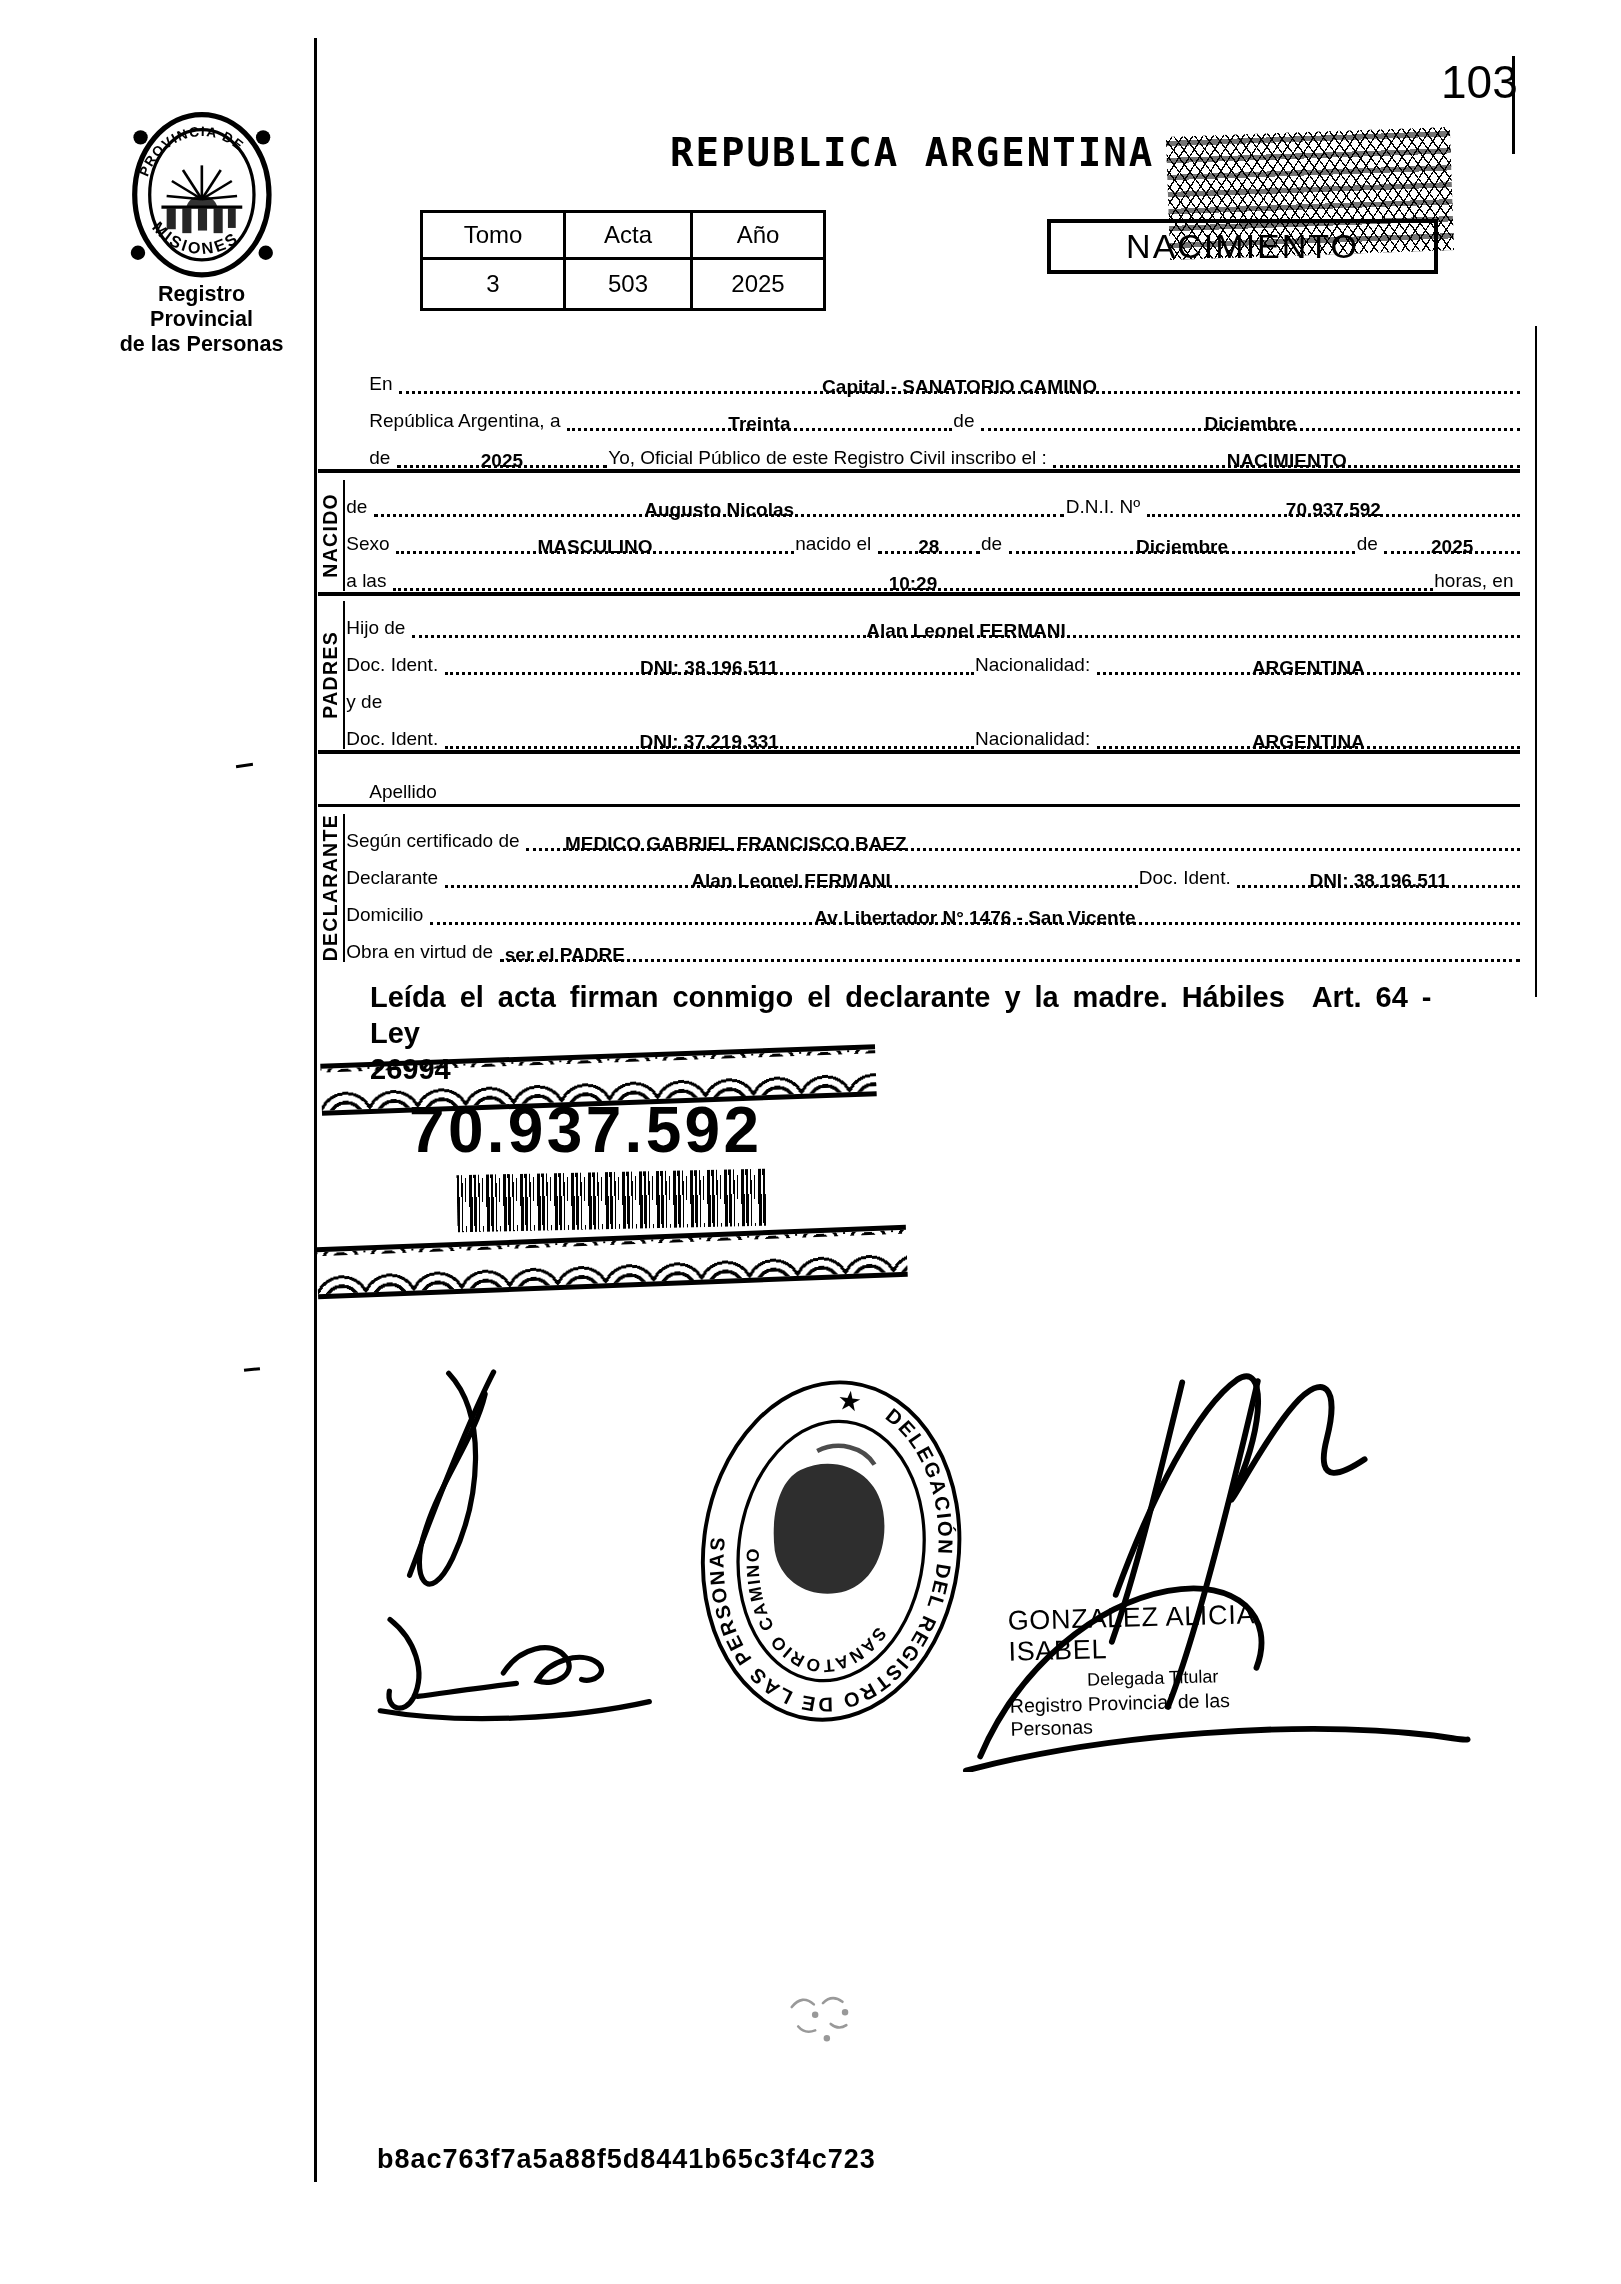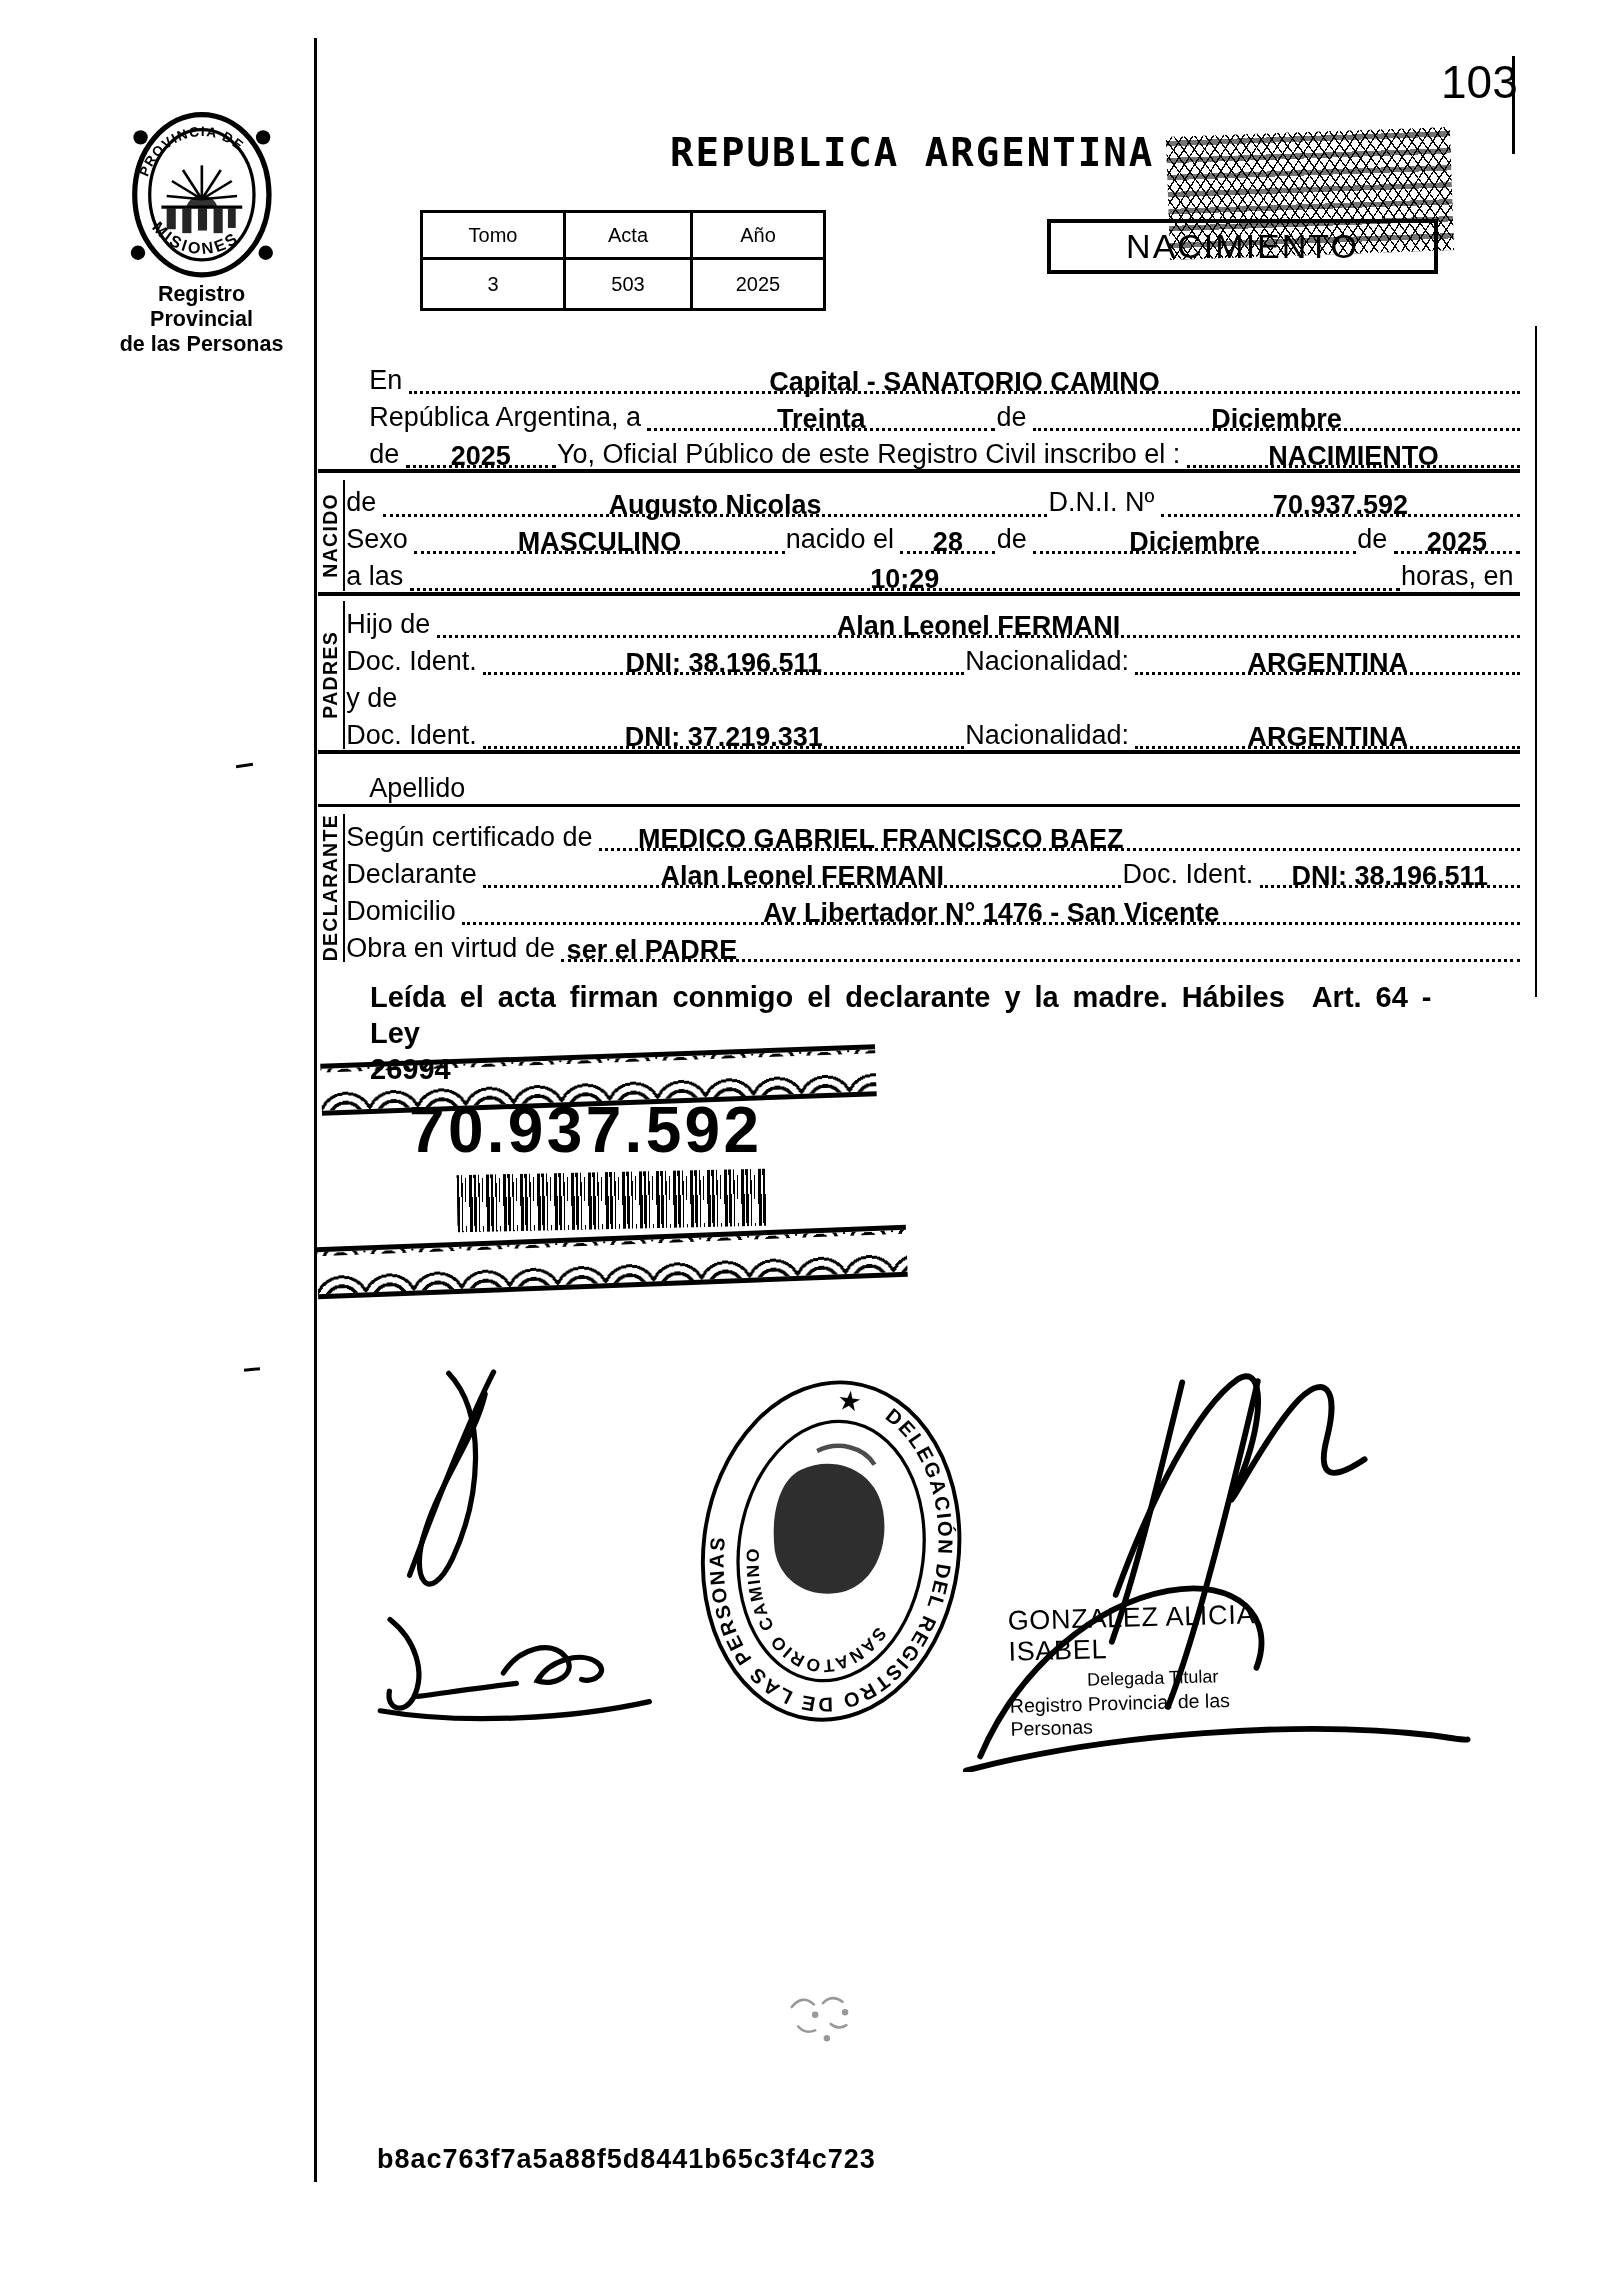--- a/index.html
+++ b/index.html
@@ -14,29 +14,29 @@
             font-size:21.5px;font-weight:bold;line-height:25px;}
   .page-num{position:absolute;left:1441px;top:55px;font-size:46px;}
   .doc-title{position:absolute;left:670px;top:130px;font-family:"DejaVu Sans Mono",monospace;
              font-weight:bold;font-size:39px;letter-spacing:2px;}
   .guilloche-patch{position:absolute;left:1168px;top:132px;width:284px;height:123px;
       transform:rotate(-2deg);
       background-image:repeating-linear-gradient(55deg,#000 0 1.3px,transparent 1.3px 8.5px),
                        repeating-linear-gradient(-55deg,#000 0 1.3px,transparent 1.3px 8.5px),
                        repeating-linear-gradient(0deg,transparent 0 11.7px,rgba(0,0,0,.55) 11.7px 17px);}
   .idx-table{position:absolute;left:420px;top:210px;border-collapse:collapse;}
-  .idx-table td{border:3.3px solid #000;text-align:center;font-size:20px;padding:0;}
+  .idx-table td{border:3.3px solid #000;text-align:center;font-size:24px;padding:0;}
   .idx-table tr:first-child td{height:44px;}
   .idx-table tr:last-child td{height:48px;}
   .col-tomo{width:140px}.col-acta{width:124px}.col-ano{width:130px}
   .record-box{position:absolute;left:1047px;top:219px;width:383px;height:47px;border:4.6px solid #000;
               display:flex;align-items:center;justify-content:center;font-size:34px;letter-spacing:2px;}
   
   .form{position:absolute;left:318px;top:357px;width:1202px;}
-  .fline{display:flex;align-items:flex-end;height:37px;font-size:27px;}
+  .fline{display:flex;align-items:flex-end;height:37px;font-size:19px;}
   .pl{margin-left:50px;}
   .lbl{white-space:pre;padding:0 6.5px 0 1.3px;line-height:1.05;}
   .seg{display:flex;justify-content:center;align-items:flex-end;border-bottom:3.9px dotted #000;min-width:26px;}
   .seg.start{justify-content:flex-start;margin-top:44px;}
   .val{font-weight:bold;white-space:pre;transform:translateY(4.6px);line-height:1.0;}
   .section{display:flex;margin-top:6.5px;}
   .vlabel{width:25px;border-right:2.6px solid #000;display:flex;align-items:center;justify-content:center;}
   .vlabel span{writing-mode:vertical-rl;transform:rotate(180deg);font-weight:bold;font-size:19.5px;letter-spacing:1.3px;}
   .sec-lines{flex:1;display:flex;flex-direction:column;}
   .closing{margin:17px 0 0 52px;width:1108px;font-size:29px;font-weight:bold;

